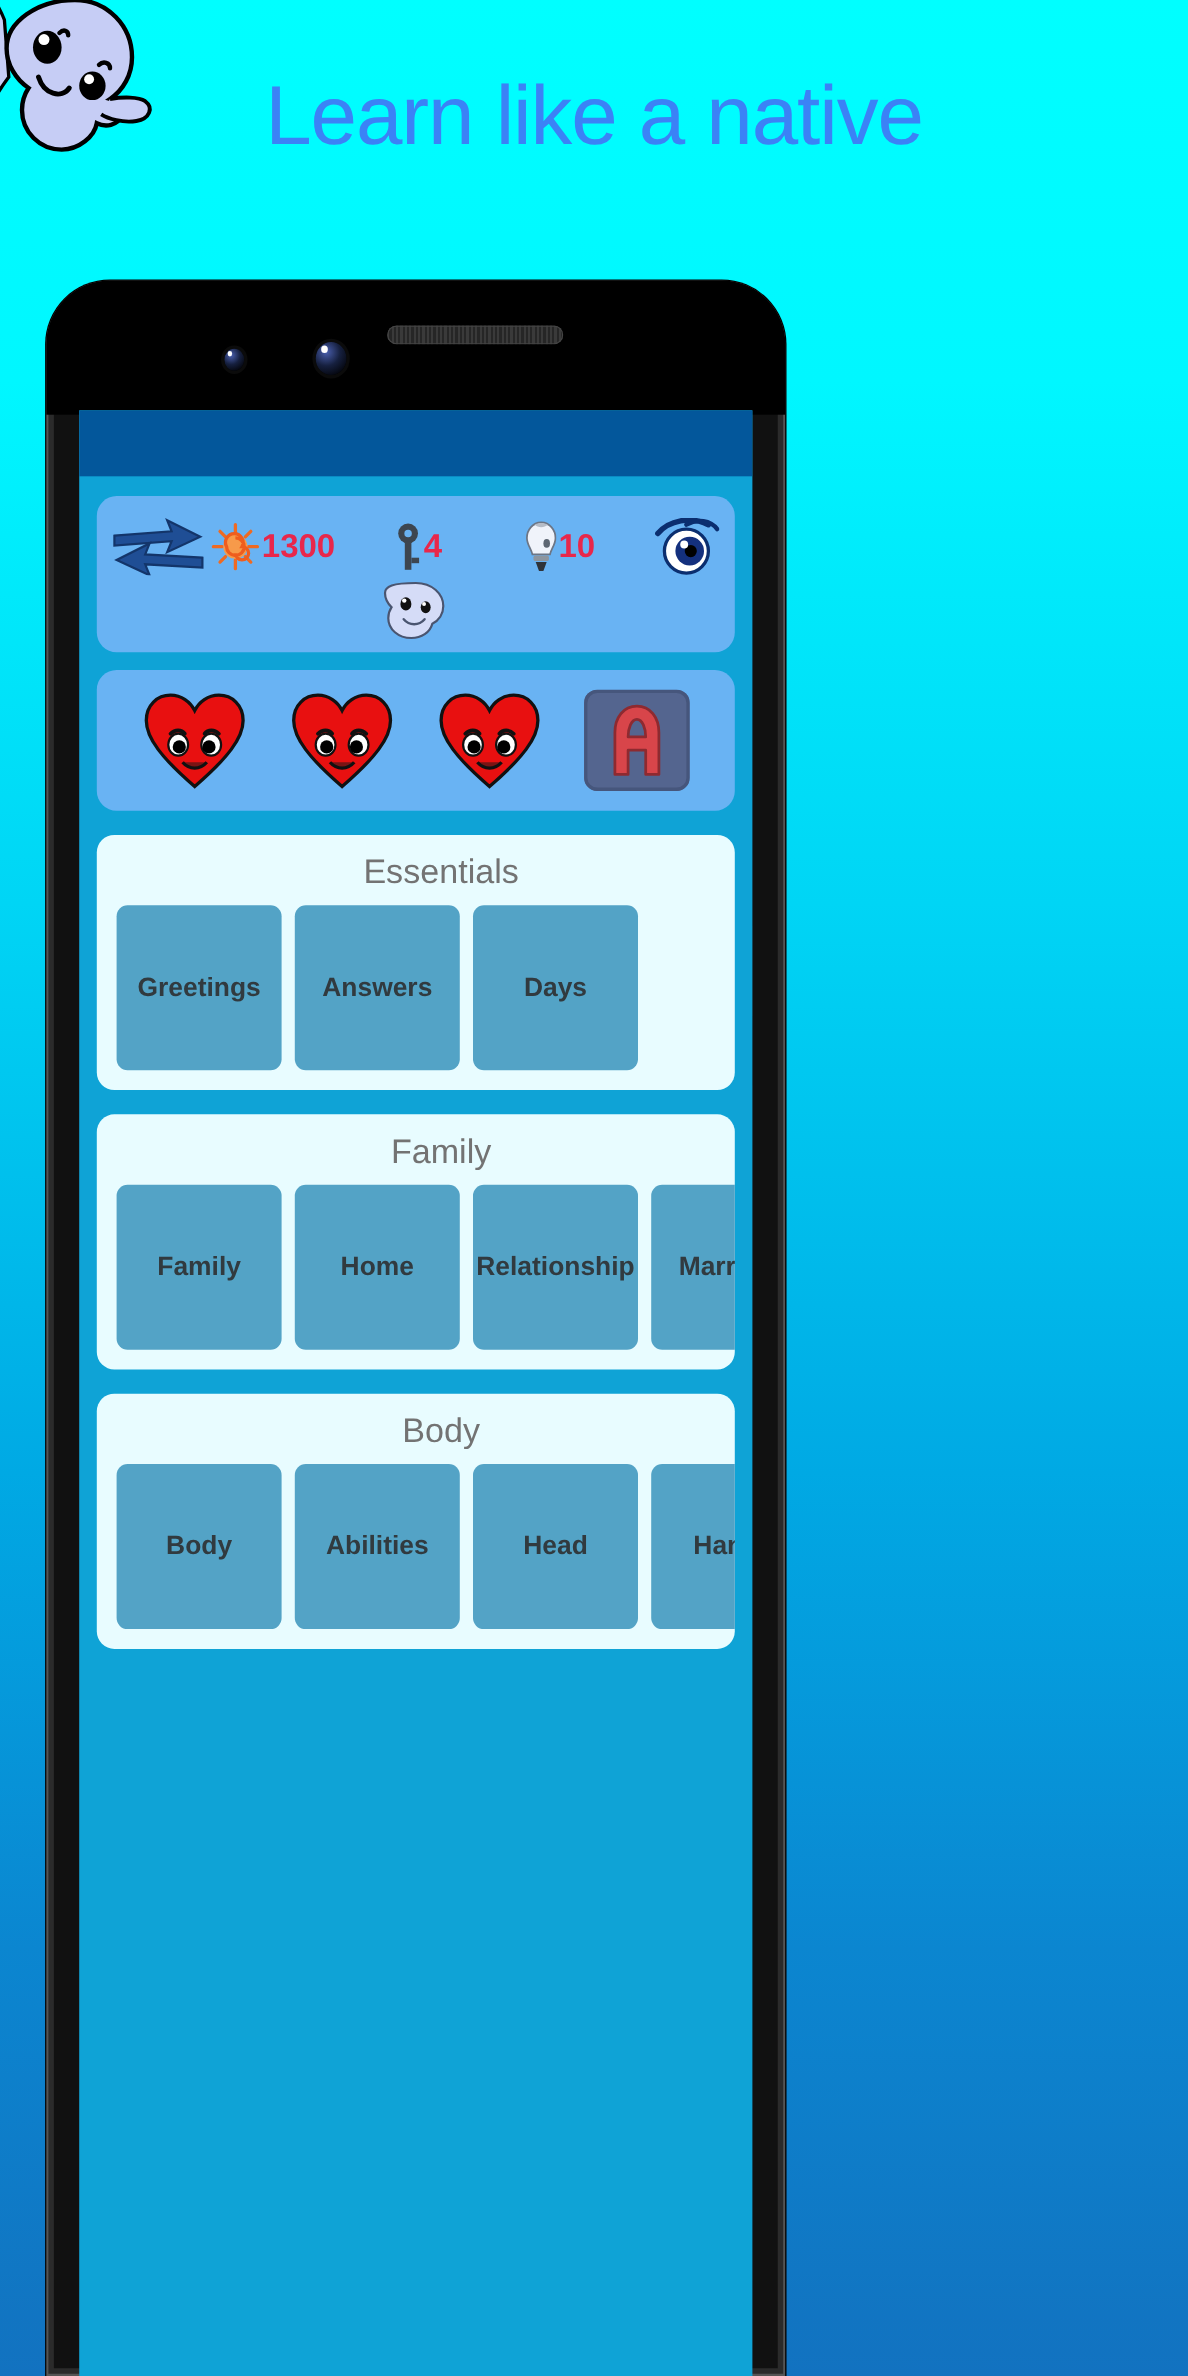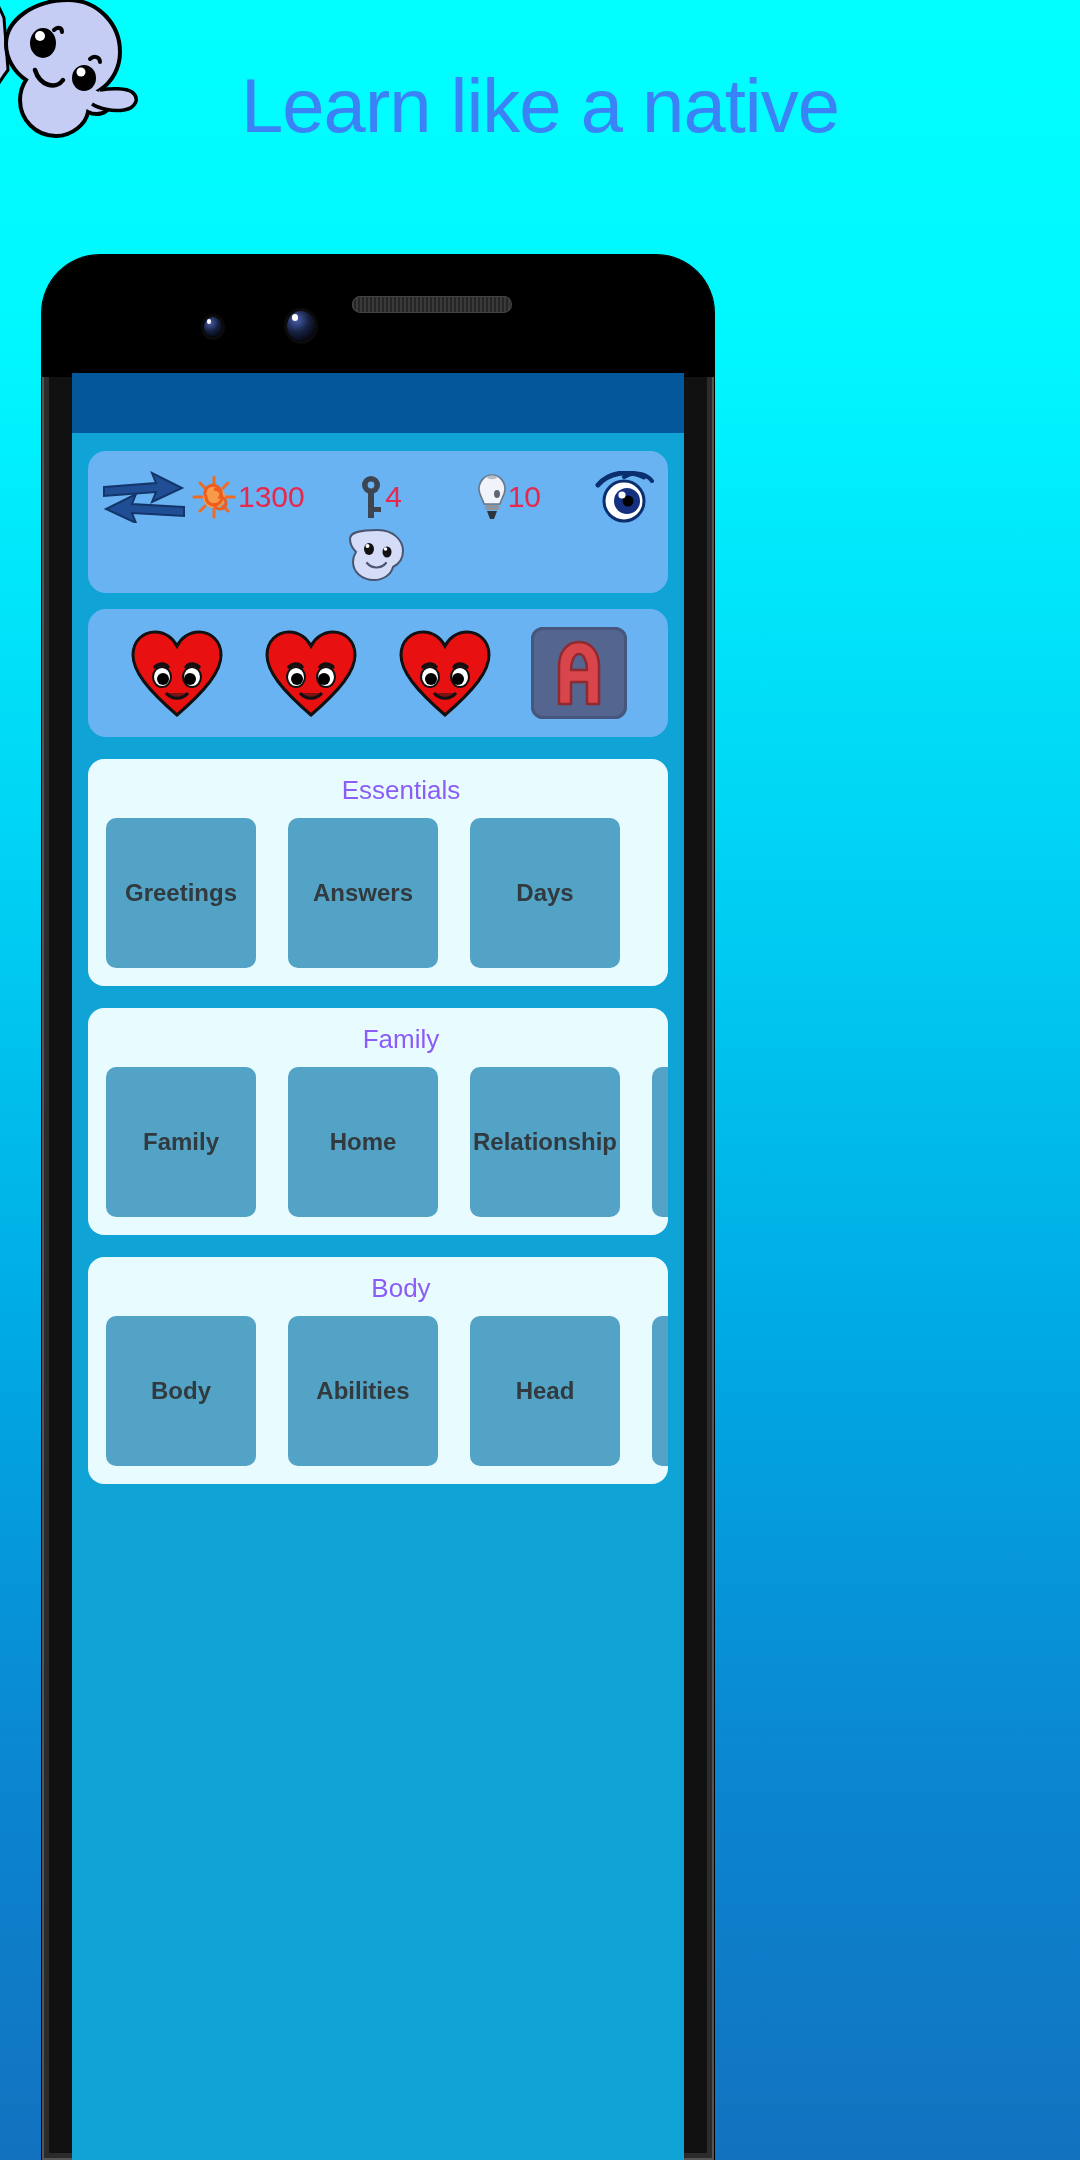--- a/index.html
+++ b/index.html
@@ -66,21 +66,21 @@
   #appbar { height:60px; background:#03579b; }
 
   
   #stats-card {
     margin:18px 16px 0 16px;
     background:#69b3f3; border-radius:18px;
     padding:18px 14px 10px 14px;
   }
   #stats-row { display:flex; align-items:center; height:56px; }
   .stat { display:flex; align-items:center; }
-  .stat-val { color:#e8274b; font-size:30px; font-weight:normal; margin-left:2px; }
+  .stat-val { color:#e8274b; font-size:30px; font-weight:bold; margin-left:2px; }
   #swap-icon { width:84px; height:52px; margin-right:6px; }
   #sun-icon { width:44px; height:44px; }
   #key-icon { width:24px; height:46px; }
   #bulb-icon { width:28px; height:48px; }
   #eye-icon { width:60px; height:52px; }
   .spacer-a { width:76px; }
   .spacer-b { width:106px; }
   .spacer-c { width:74px; }
   #stats-mascot-row { display:flex; justify-content:center; padding-top:2px; }
   #stats-mascot { width:66px; height:56px; }
@@ -103,25 +103,25 @@
   #letter-tile svg { width:56px; height:70px; }
 
   
   .cat {
     margin:22px 16px 0 16px;
     background:#e8fcff; border-radius:16px;
     padding:10px 0 18px 0;
     overflow:hidden;
   }
   .cat-title {
-    text-align:center; font-size:26px; color:#8b5cf6; font-weight:400;
+    text-align:center; font-size:31px; color:#737373; font-weight:400;
     padding:6px 0 12px 0;
     margin-left:46px;
   }
-  .cat-row { display:flex; gap:32px; padding-left:18px; }
+  .cat-row { display:flex; gap:12px; padding-left:18px; }
   .topic {
     flex:0 0 auto;
     width:150px; height:150px;
     background:#53a3c6; border-radius:10px;
     display:flex; align-items:center; justify-content:center;
     color:#313a3f; font-size:24px; font-weight:bold; text-align:center;
     overflow:hidden; white-space:nowrap;
   }
 </style>
 </head>

